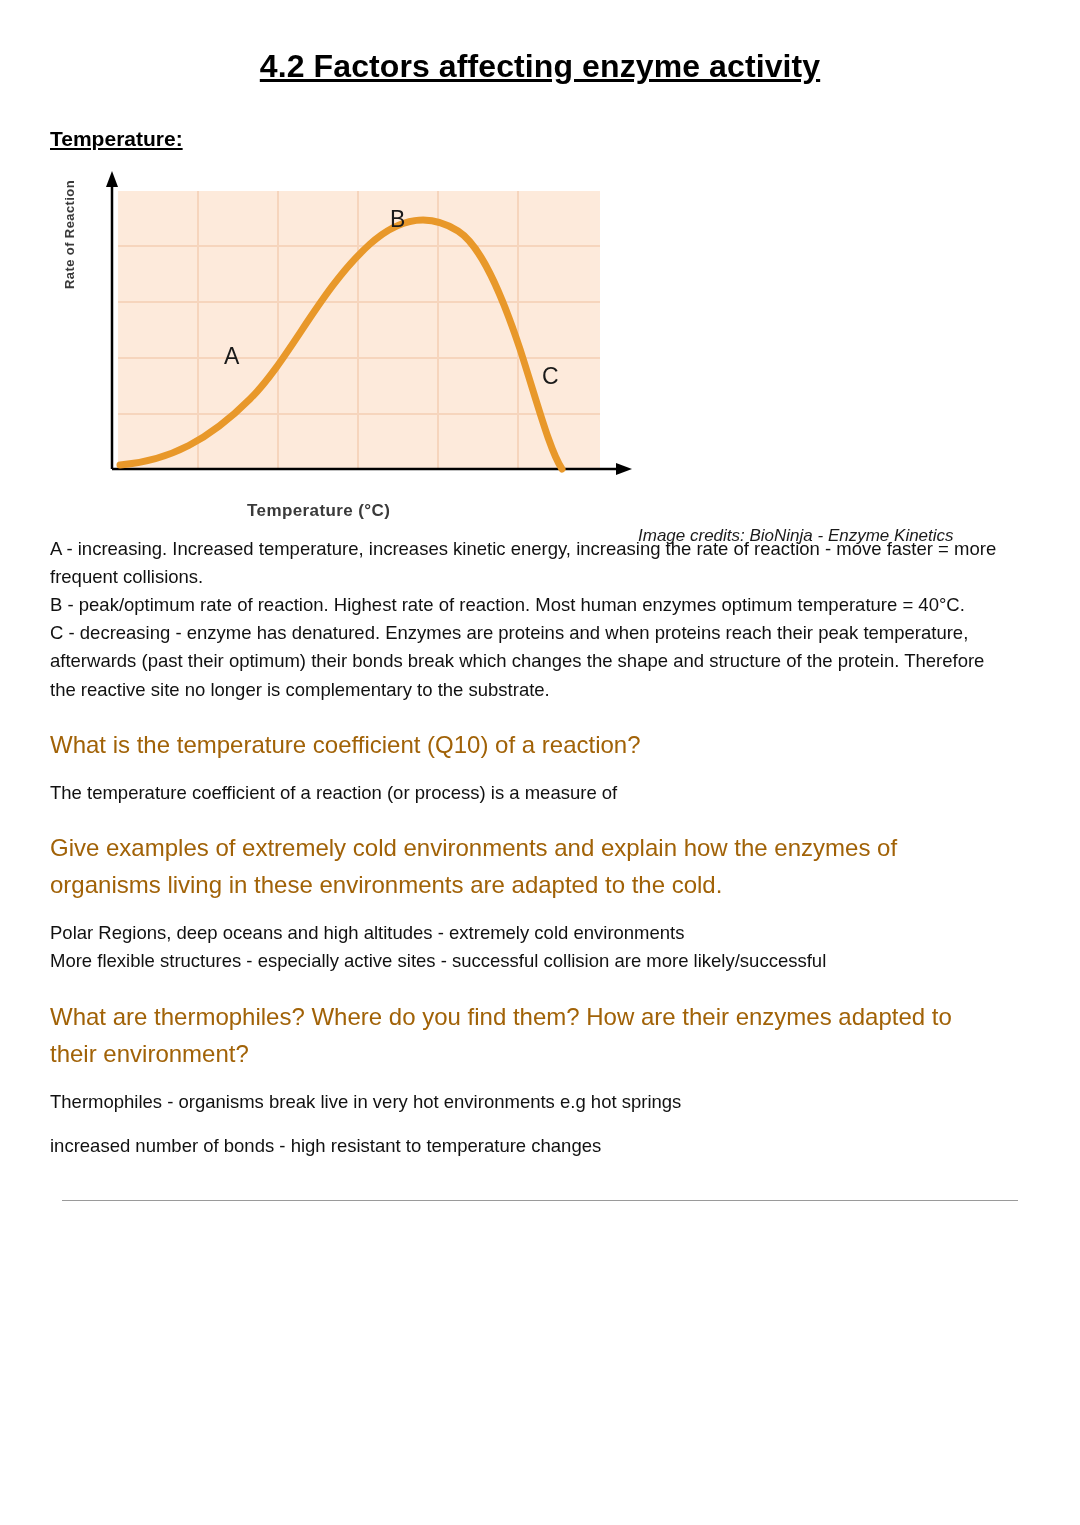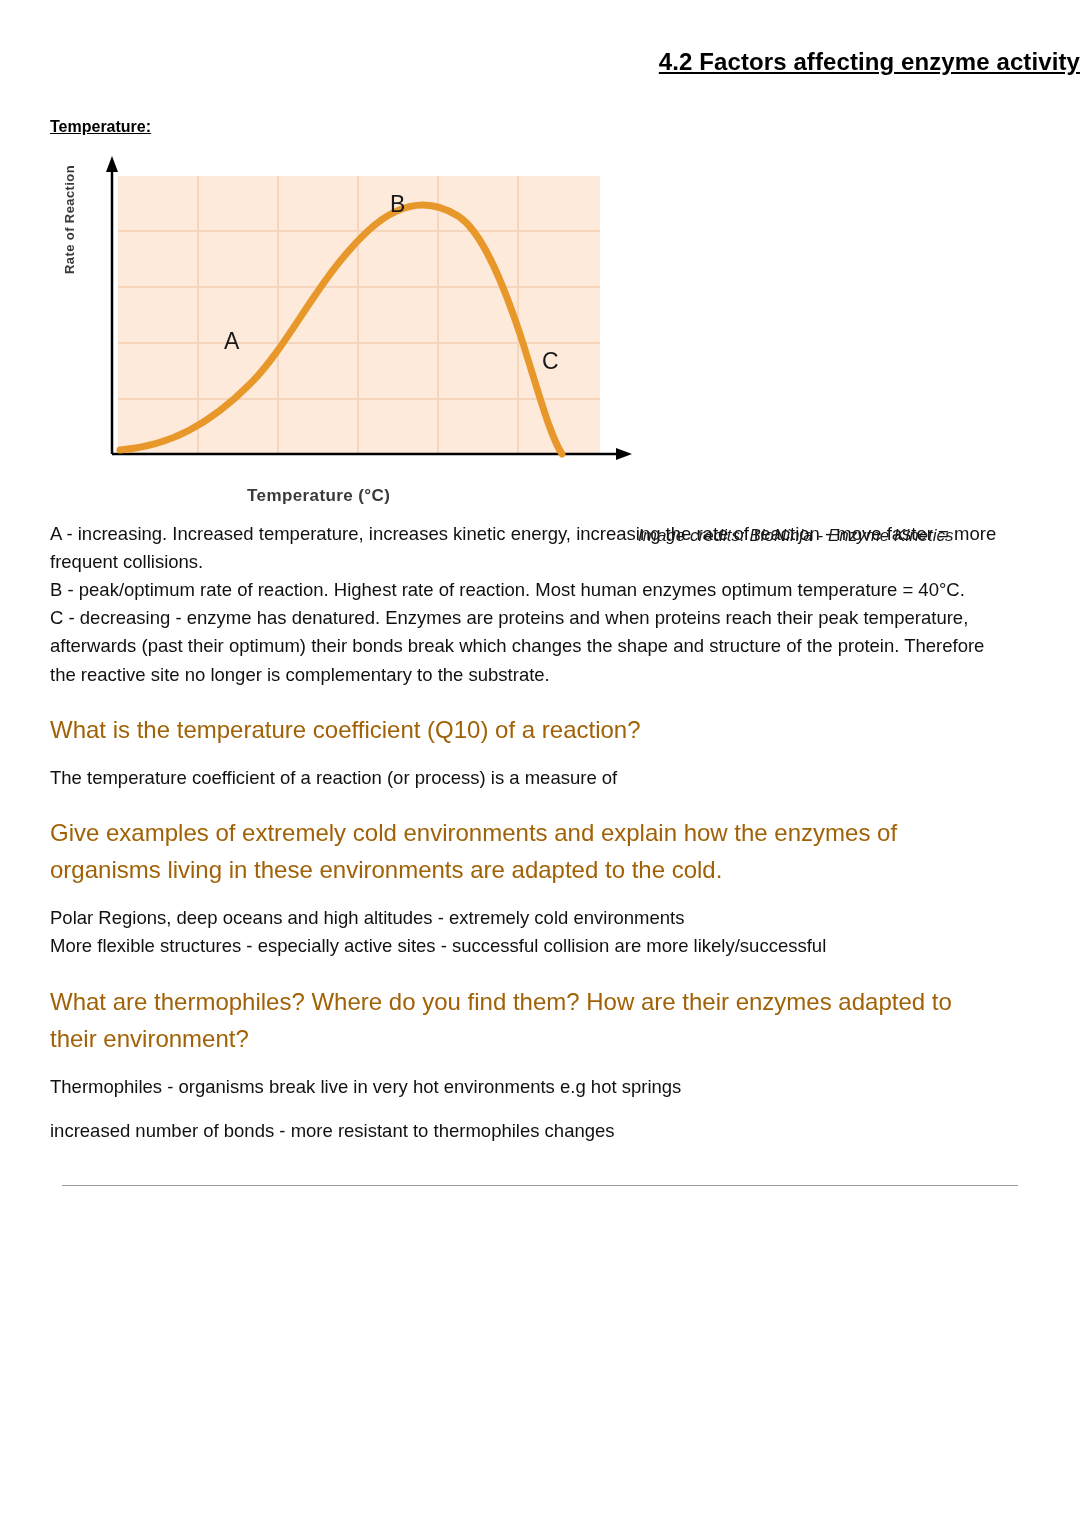--- a/index.html
+++ b/index.html
@@ -16,29 +16,29 @@
     overflow: hidden;
   }
   .page {
     width: 1080px;
     height: 1525px;
     position: relative;
     box-sizing: border-box;
     padding: 0;
   }
   .doc-title {
-    text-align: right;
-    font-size: 24px;
+    text-align: center;
+    font-size: 32px;
     font-weight: bold;
     text-decoration: underline;
     margin-top: 48px;
     letter-spacing: 0.1px;
   }
   .section-heading {
-    font-size: 16px;
+    font-size: 21px;
     font-weight: bold;
     text-decoration: underline;
     margin-left: 50px;
     margin-top: 42px;
   }
   
   .chart-wrap {
     position: relative;
     margin-left: 62px;
     margin-top: 18px;
@@ -163,20 +163,20 @@
     <p class="q-heading">Give examples of extremely cold environments and explain how the enzymes of organisms living in these environments are adapted to the cold.</p>
     <div class="gap-sm"></div>
     <p class="para">Polar Regions, deep oceans and high altitudes - extremely cold environments</p>
     <p class="para">More flexible structures - especially active sites - successful collision are more likely/successful</p>
 
     <div class="gap-md"></div>
     <p class="q-heading">What are thermophiles? Where do you find them? How are their enzymes adapted to their environment?</p>
     <div class="gap-sm"></div>
     <p class="para">Thermophiles - organisms break live in very hot environments e.g hot springs</p>
     <div class="gap-sm"></div>
-    <p class="para">increased number of bonds - more resistant to thermophiles changes</p>
+    <p class="para">increased number of bonds - high resistant to temperature changes</p>
   </div>
 
   <div class="hr-wrap">
     <hr class="hr">
   </div>
 
 </div>
 
 </body></html>

